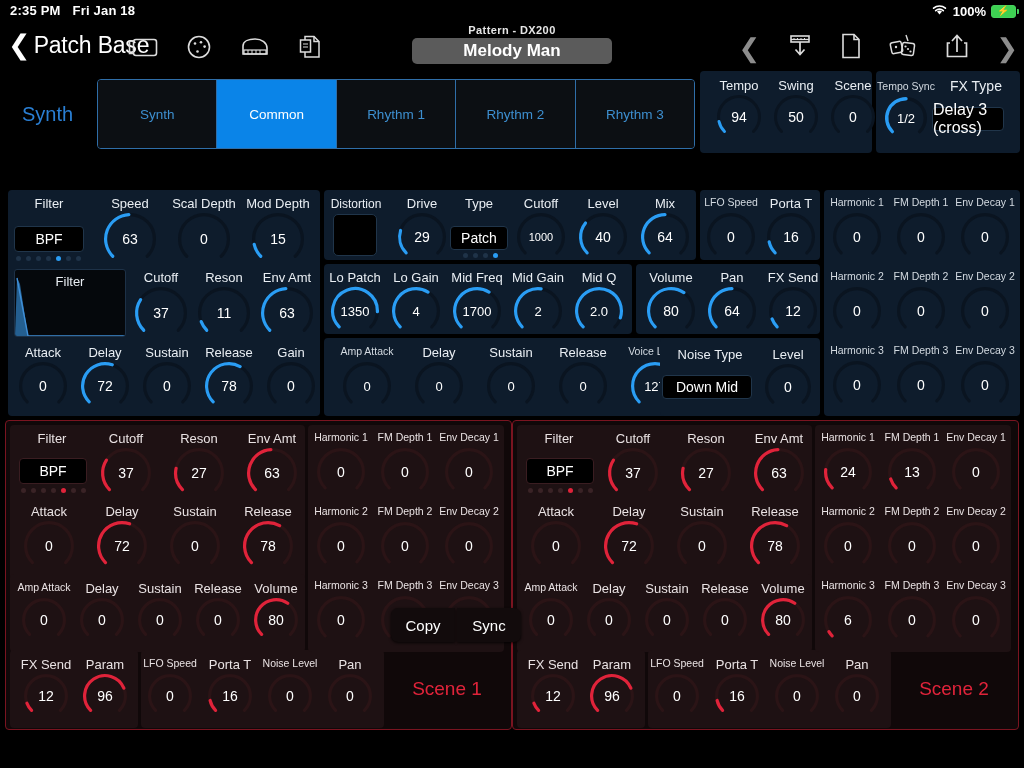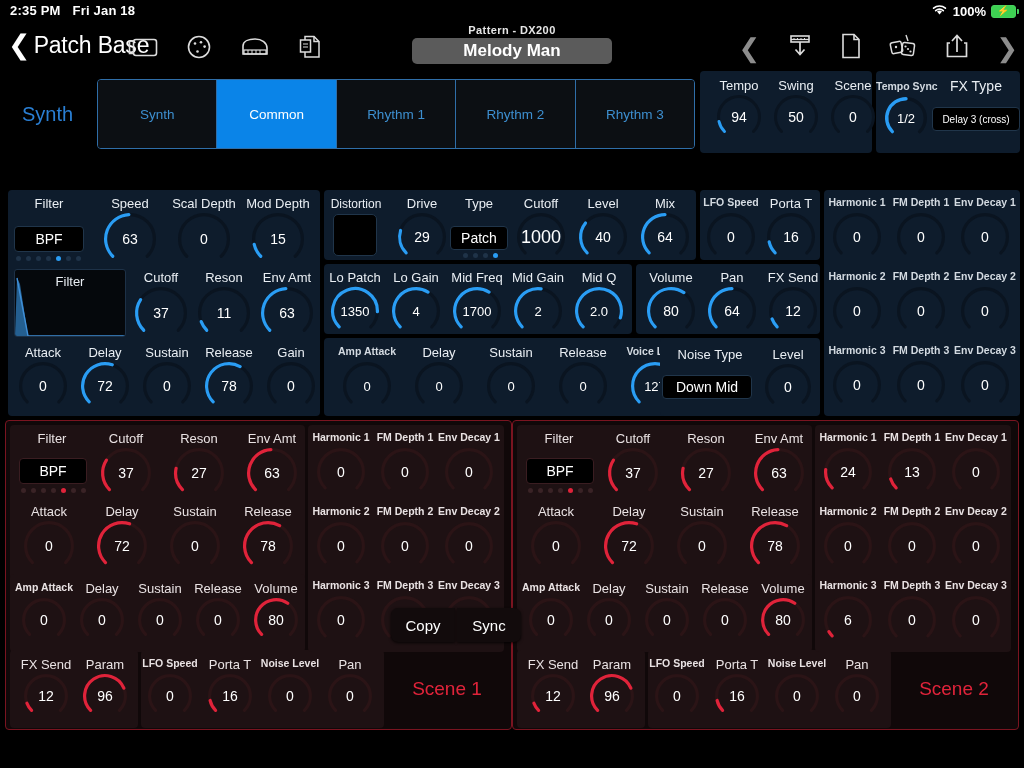--- a/index.html
+++ b/index.html
@@ -50,21 +50,21 @@
   .fx-panel { position:absolute; left:876px; top:71px; width:144px; height:82px;
               background:#0e1c2c; border-radius:4px; }
 
   
   .knob { position:relative; }
   .knob svg { position:absolute; left:0; top:0; }
   .knob .val { position:absolute; left:0; top:0; width:100%; height:100%;
                display:flex; align-items:center; justify-content:center;
                color:#fff; font-size:14px; }
   .cap { position:absolute; text-align:center; color:#e9eef3; font-size:13px; white-space:nowrap;}
-  .cap.sm { font-size:10.5px; color:#d3dae1;font-weight:bold; }
+  .cap.sm { font-size:10.5px; color:#d3dae1; }
 
   
   .gp { position:absolute; background:#0e1c2c; border-radius:4px; }
 
   
   .selbox { position:absolute; background:#000; border:1px solid #20354a; border-radius:4px;
             display:flex; align-items:center; justify-content:center; color:#fff; font-size:14px; }
   .dots { position:absolute; display:flex; gap:5px; }
   .dot { width:5px; height:5px; border-radius:50%; background:#1f3348; }
   .dot.on { background:#2a9df4; }
@@ -218,21 +218,21 @@
     <div class="fx-panel"></div>
     <div class="cap sm" style="left:876px;top:80px;width:60px">Tempo Sync</div>
     <div class="knob" style="position:absolute;left:884px;top:96px;width:44px;height:44px">
       <svg width="44" height="44" viewBox="0 0 44 44">
         <path d="M 8.35 35.65 A 19.3 19.3 0 1 1 35.65 35.65" fill="none" stroke="#0a1420" stroke-width="3.4" stroke-linecap="round"></path>
         <path d="M 8.35 35.65 A 19.3 19.3 0 0 1 22.00 2.70" fill="none" stroke="#2a9df4" stroke-width="3.4" stroke-linecap="round"></path>
       </svg>
       <div class="val" style="font-size:13px">1/2</div>
     </div>
     <div class="cap" style="left:932px;top:78px;width:88px;font-size:14px">FX Type</div>
-    <div class="selbox" style="left:932px;top:107px;width:88px;height:24px;font-size:10px">Delay 3 (cross)</div>
+    <div class="selbox" style="left:932px;top:107px;width:72px;height:24px;font-size:16px">Delay 3 (cross)</div>
     <div class="gp" style="left:8px;top:190px;width:312px;height:226px"></div>
     <div class="cap" style="left:8px;top:196px;width:82px">Filter</div>
     <div class="selbox" style="left:14px;top:226px;width:70px;height:26px">BPF</div>
     <div class="dots" style="left:16px;top:256px">
       <span class="dot"></span>
       <span class="dot"></span>
       <span class="dot"></span>
       <span class="dot"></span>
       <span class="dot on"></span>
       <span class="dot"></span>
@@ -346,21 +346,21 @@
       <span class="dot"></span>
       <span class="dot"></span>
       <span class="dot"></span>
       <span class="dot on"></span>
     </div>
     <div class="cap" style="left:510px;top:196px;width:62px">Cutoff</div>
     <div class="knob" style="position:absolute;left:516px;top:212px;width:50px;height:50px">
       <svg width="50" height="50" viewBox="0 0 50 50">
         <path d="M 9.16 40.84 A 22.4 22.4 0 1 1 40.84 40.84" fill="none" stroke="#0a1420" stroke-width="3.2" stroke-linecap="round"></path>
       </svg>
-      <div class="val" style="font-size:18px">1000</div>
+      <div class="val" style="font-size:11px">1000</div>
     </div>
     <div class="cap" style="left:572px;top:196px;width:62px">Level</div>
     <div class="knob" style="position:absolute;left:578px;top:212px;width:50px;height:50px">
       <svg width="50" height="50" viewBox="0 0 50 50">
         <path d="M 9.16 40.84 A 22.4 22.4 0 1 1 40.84 40.84" fill="none" stroke="#0a1420" stroke-width="3.2" stroke-linecap="round"></path>
         <path d="M 9.16 40.84 A 22.4 22.4 0 0 1 7.52 10.99" fill="none" stroke="#2a9df4" stroke-width="3.2" stroke-linecap="round"></path>
       </svg>
       <div class="val" style="font-size:14px">40</div>
     </div>
     <div class="cap" style="left:634px;top:196px;width:62px">Mix</div>

